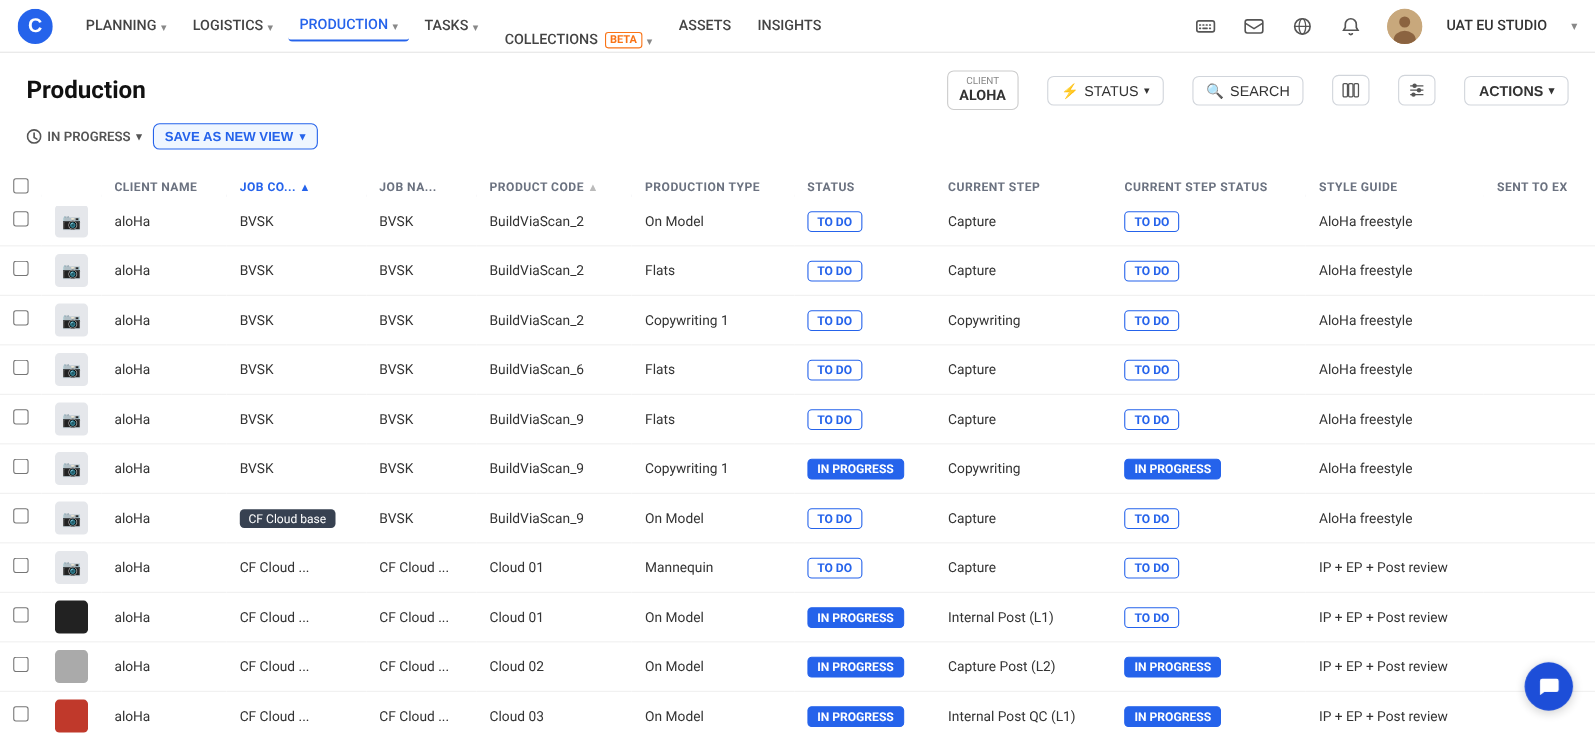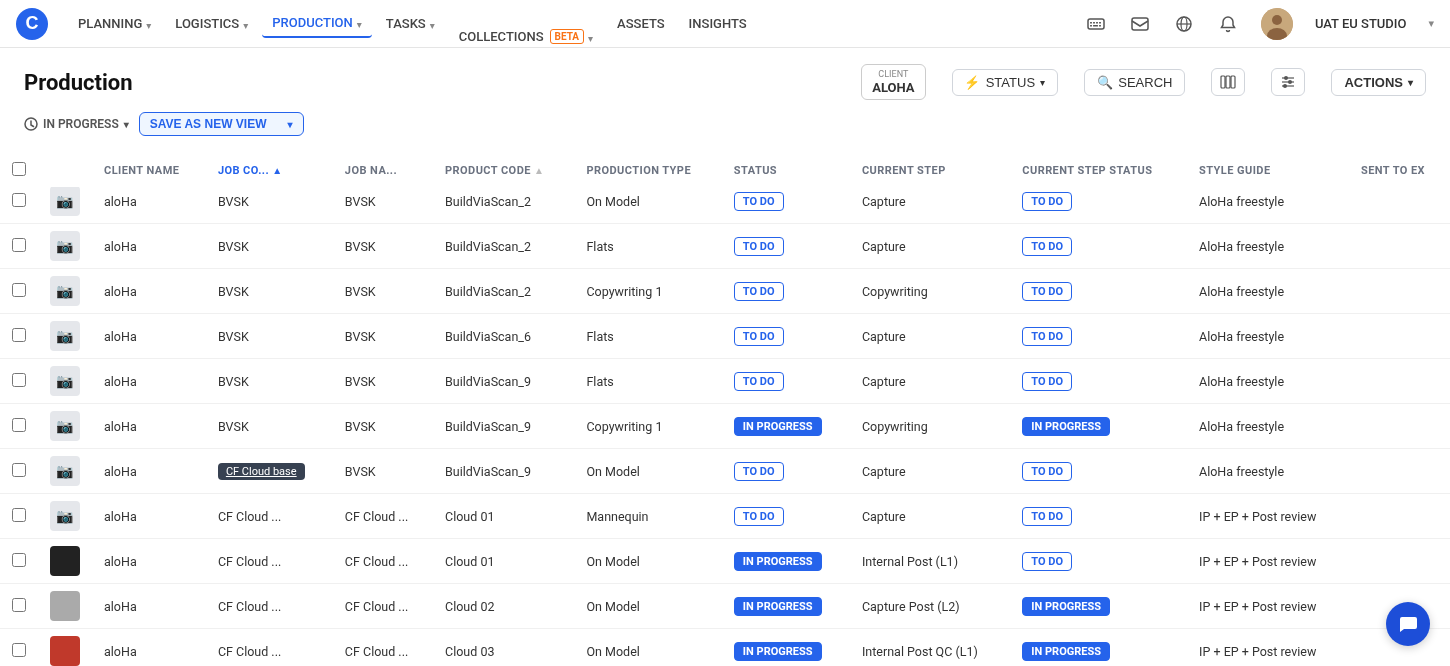--- a/index.html
+++ b/index.html
@@ -50,21 +50,21 @@
 
     
     .sub-toolbar {
       padding: 4px 24px 8px; display: flex; align-items: center; gap: 10px;
     }
     .progress-btn {
       display: flex; align-items: center; gap: 5px;
       font-size: 12px; font-weight: 600; color: #555; cursor: pointer;
     }
     .save-view-btn {
-      display: flex; align-items: center; gap: 21px;
+      display: flex; align-items: center; gap: 6px;
       border: 1px solid #2563eb; border-radius: 6px; padding: 4px 10px;
       font-size: 12px; font-weight: 600; color: #2563eb; cursor: pointer; background: #eff6ff;
     }
 
     
     .table-wrapper { overflow-x: auto; padding: 0 0 0 0; }
     table { width: 100%; border-collapse: collapse; font-size: 12.5px; }
     thead tr { border-bottom: 2px solid #e5e7eb; }
     thead th {
       padding: 8px 12px; text-align: left; font-size: 11px; font-weight: 700;
@@ -91,21 +91,20 @@
       padding: 2px 8px; border-radius: 4px; font-size: 11px; font-weight: 700;
       white-space: nowrap;
     }
     .badge-todo { background: #fff; border: 1.5px solid #2563eb; color: #2563eb; }
     .badge-inprogress { background: #2563eb; color: #fff; border: 1.5px solid #2563eb; }
 
     .tooltip-label {
       display: inline-block; background: #374151; color: #fff;
       font-size: 11px; padding: 2px 8px; border-radius: 4px;
       position: relative;
-      text-decoration: underline;
     }
 
     
     .chat-btn {
       position: fixed; bottom: 20px; right: 20px;
       width: 44px; height: 44px; border-radius: 50%;
       background: #1d4ed8; color: #fff; display: flex; align-items: center; justify-content: center;
       cursor: pointer; box-shadow: 0 2px 10px rgba(0,0,0,0.2); font-size: 20px;
     }
   </style>

